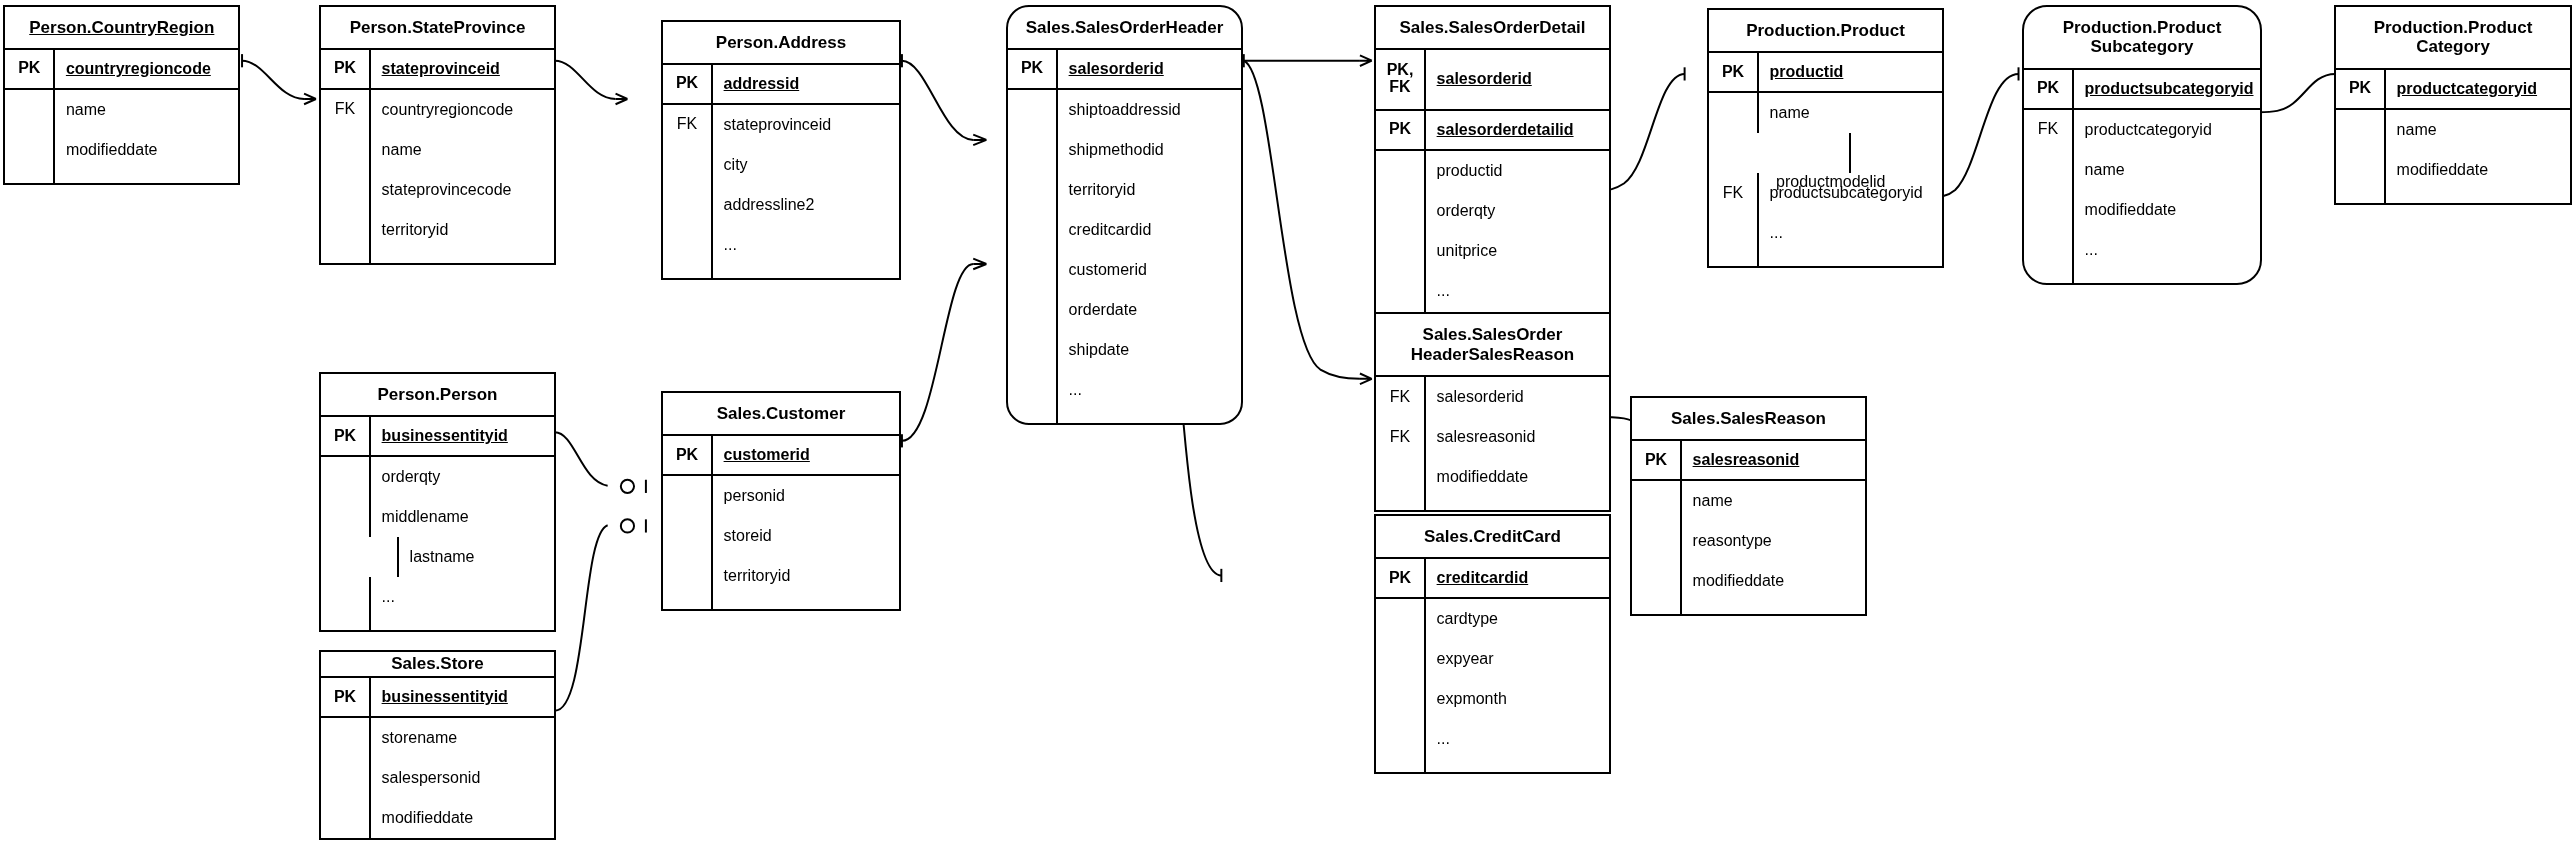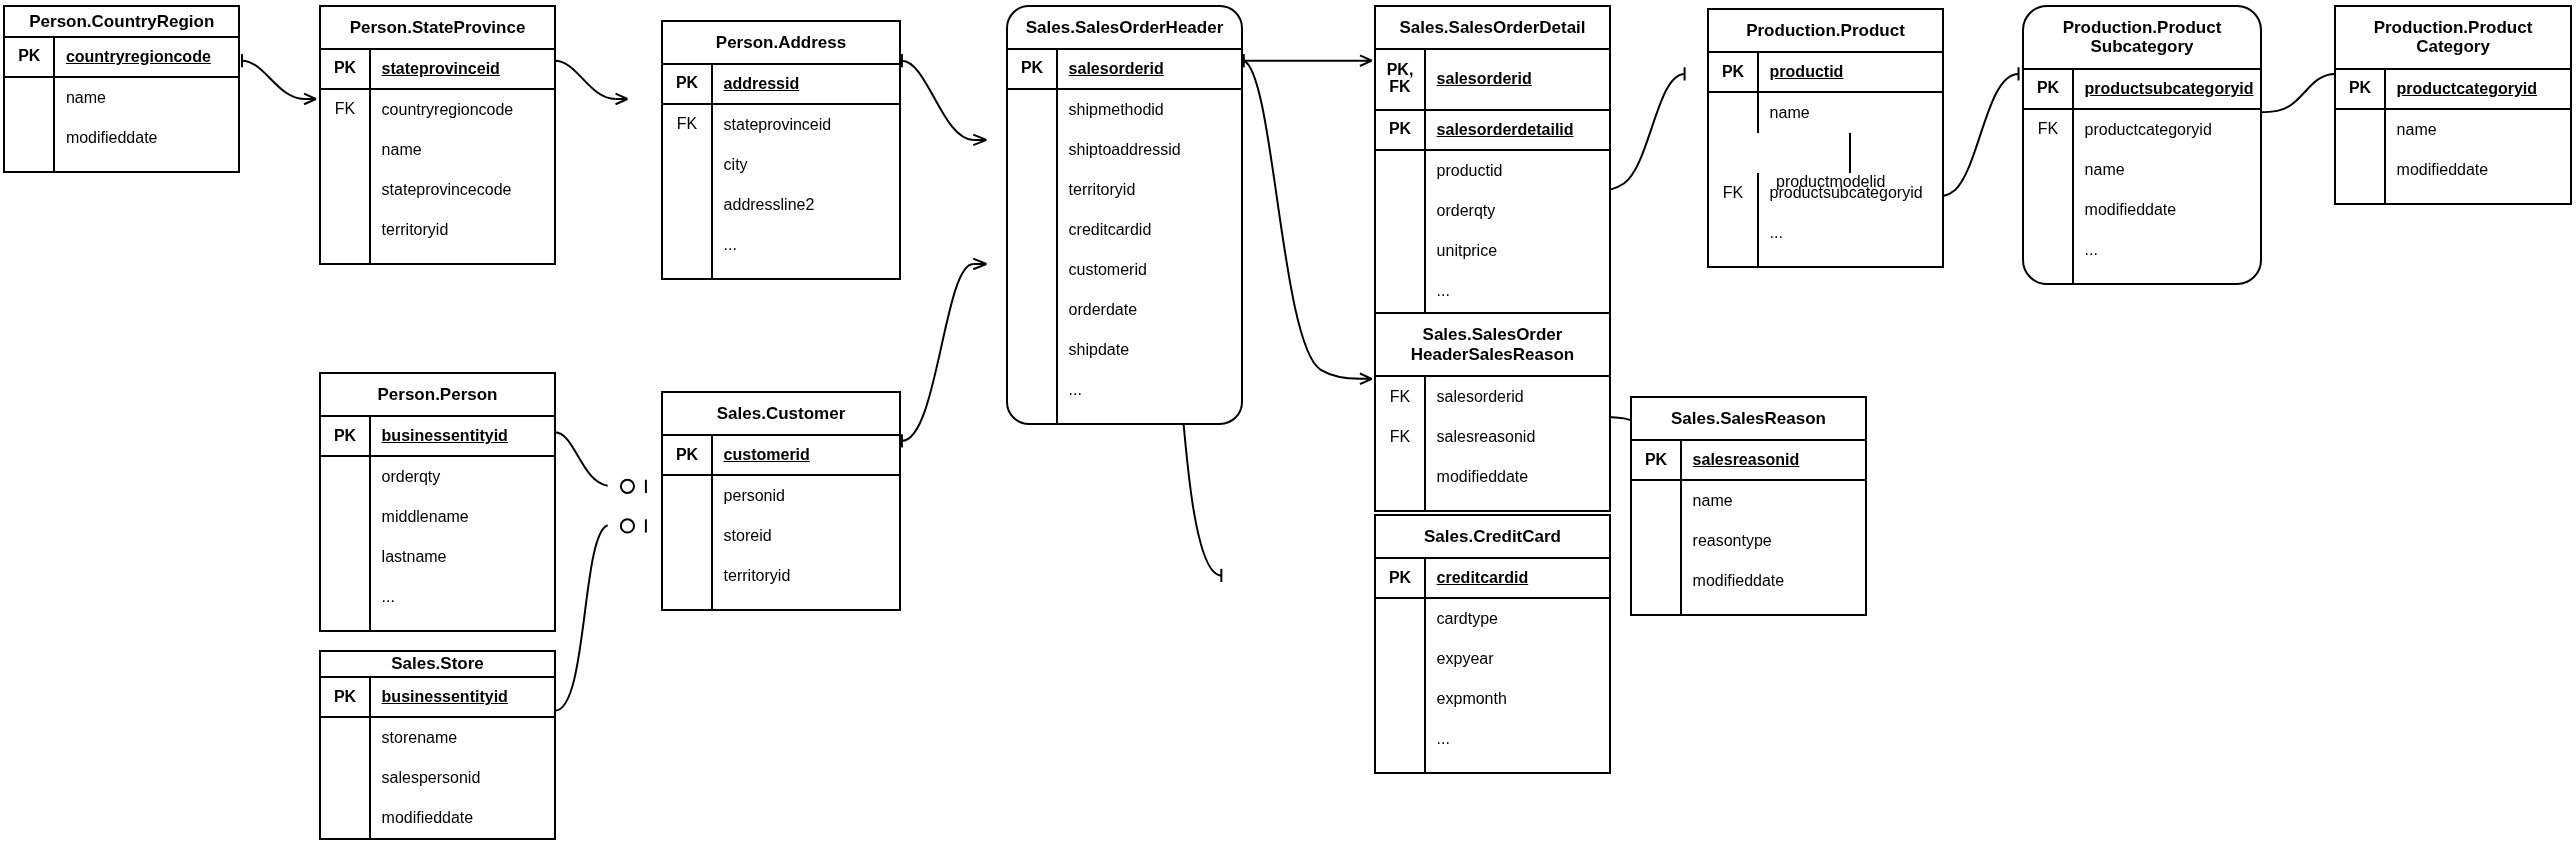--- a/index.html
+++ b/index.html
@@ -106,21 +106,21 @@
       <g>
         <path d="M2552,690 C2510,690 2500,640 2460,634 C2445,632 2430,632 2418,632"></path>
         <path d="M2552,680 L2552,700"></path>
         <path d="M2400,632 L2418,624 M2400,632 L2418,632 M2400,632 L2418,640"></path>
       </g>
 
     </g>
   </svg>
 
 <div class="entity" style="left: 3.3px; top: 4.6px; width: 237px;">
-      <div class="ent-title" style="height: 31px;">Person.CountryRegion</div>
+      <div class="ent-title" style="height: 43px; text-decoration: underline;">Person.CountryRegion</div>
       <div class="ent-body">
         <div class="attr-row sep" style="height: 40px;">
           <div class="key-cell pk" style="width: 50px; white-space: pre-line;">PK</div>
           <div class="name-cell pkname">countryregioncode</div>
         </div>
         <div class="attr-row" style="height: 40px;">
           <div class="key-cell" style="width: 50px; white-space: pre-line;"></div>
           <div class="name-cell">name</div>
         </div>
         <div class="attr-row" style="height: 40px;">
@@ -193,25 +193,25 @@
     </div>
     <div class="entity" style="left: 1006px; top: 4.6px; width: 237px; border-radius: 23px;">
       <div class="ent-title" style="height: 43px;">Sales.SalesOrderHeader</div>
       <div class="ent-body">
         <div class="attr-row sep" style="height: 40px;">
           <div class="key-cell pk" style="width: 50px; white-space: pre-line;">PK</div>
           <div class="name-cell pkname">salesorderid</div>
         </div>
         <div class="attr-row" style="height: 40px;">
           <div class="key-cell" style="width: 50px; white-space: pre-line;"></div>
+          <div class="name-cell">shiptoaddressid</div>
+        </div>
+        <div class="attr-row" style="height: 40px;">
+          <div class="key-cell" style="width: 50px; white-space: pre-line;"></div>
           <div class="name-cell">shipmethodid</div>
-        </div>
-        <div class="attr-row" style="height: 40px;">
-          <div class="key-cell" style="width: 50px; white-space: pre-line;"></div>
-          <div class="name-cell">shiptoaddressid</div>
         </div>
         <div class="attr-row" style="height: 40px;">
           <div class="key-cell" style="width: 50px; white-space: pre-line;"></div>
           <div class="name-cell">territoryid</div>
         </div>
         <div class="attr-row" style="height: 40px;">
           <div class="key-cell" style="width: 50px; white-space: pre-line;"></div>
           <div class="name-cell">creditcardid</div>
         </div>
         <div class="attr-row" style="height: 40px;">
@@ -357,21 +357,21 @@
           <div class="name-cell pkname">businessentityid</div>
         </div>
         <div class="attr-row" style="height: 40px;">
           <div class="key-cell" style="width: 50px; white-space: pre-line;"></div>
           <div class="name-cell">orderqty</div>
         </div>
         <div class="attr-row" style="height: 40px;">
           <div class="key-cell" style="width: 50px; white-space: pre-line;"></div>
           <div class="name-cell">middlename</div>
         </div>
-        <div class="attr-row" style="height: 40px;">
+        <div class="attr-row" style="height: 40px; padding-left: 28px;">
           <div class="key-cell" style="width: 50px; white-space: pre-line;"></div>
           <div class="name-cell">lastname</div>
         </div>
         <div class="attr-row" style="height: 40px;">
           <div class="key-cell" style="width: 50px; white-space: pre-line;"></div>
           <div class="name-cell">...</div>
         </div>
         <div class="attr-row" style="height: 13.2px;">
           <div class="key-cell" style="width: 50px;"></div>
           <div class="name-cell"></div>

